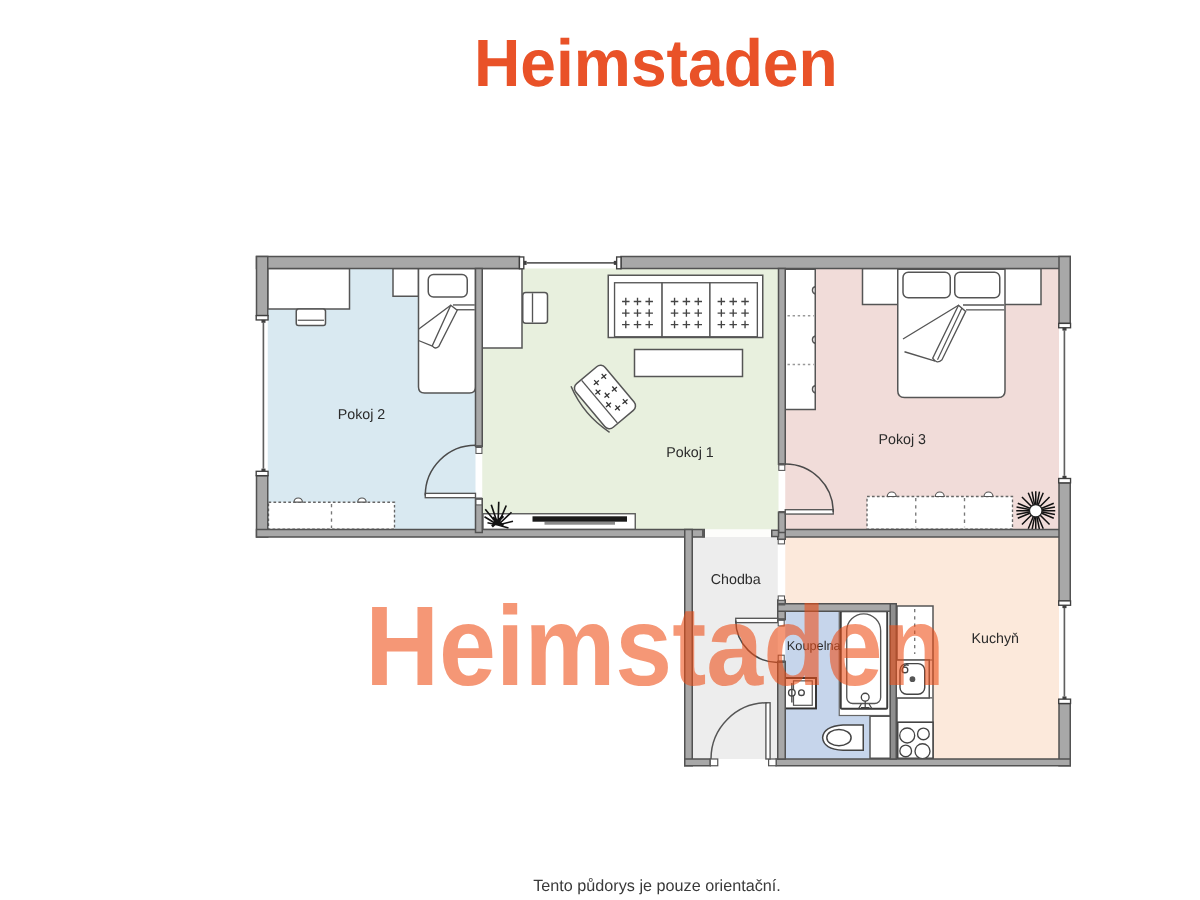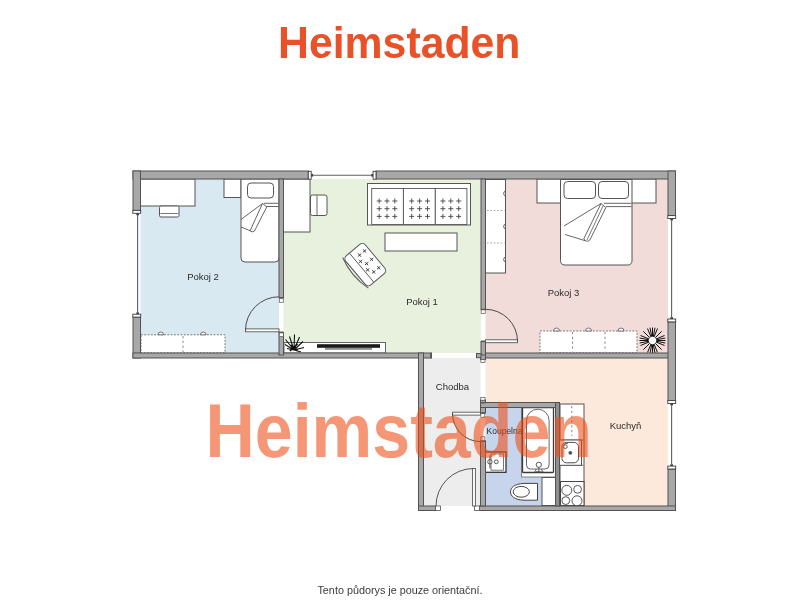--- a/index.html
+++ b/index.html
@@ -1,16 +1,16 @@
 <!DOCTYPE html>
 <html><head>
 <meta charset="utf-8">
 <style>
   html,body{margin:0;padding:0;background:#fff;width:800px;height:600px;overflow:hidden;}
-  #page{position:relative;width:660px;height:600px;font-family:"Liberation Sans",sans-serif;}
+  #page{position:relative;width:660px;height:600px;font-family:"Liberation Sans",sans-serif;margin-left:38px;}
   svg{position:absolute;left:0;top:0;}
   text{font-family:"Liberation Sans",sans-serif;}
 </style>
 </head>
 <body>
 <div id="page">
 <svg width="800" height="600" viewBox="0 0 800 600">
 
 <text x="278" y="57.5" font-size="44.5" font-weight="bold" fill="#e95228" textLength="242.5" lengthAdjust="spacingAndGlyphs">Heimstaden</text>
 

